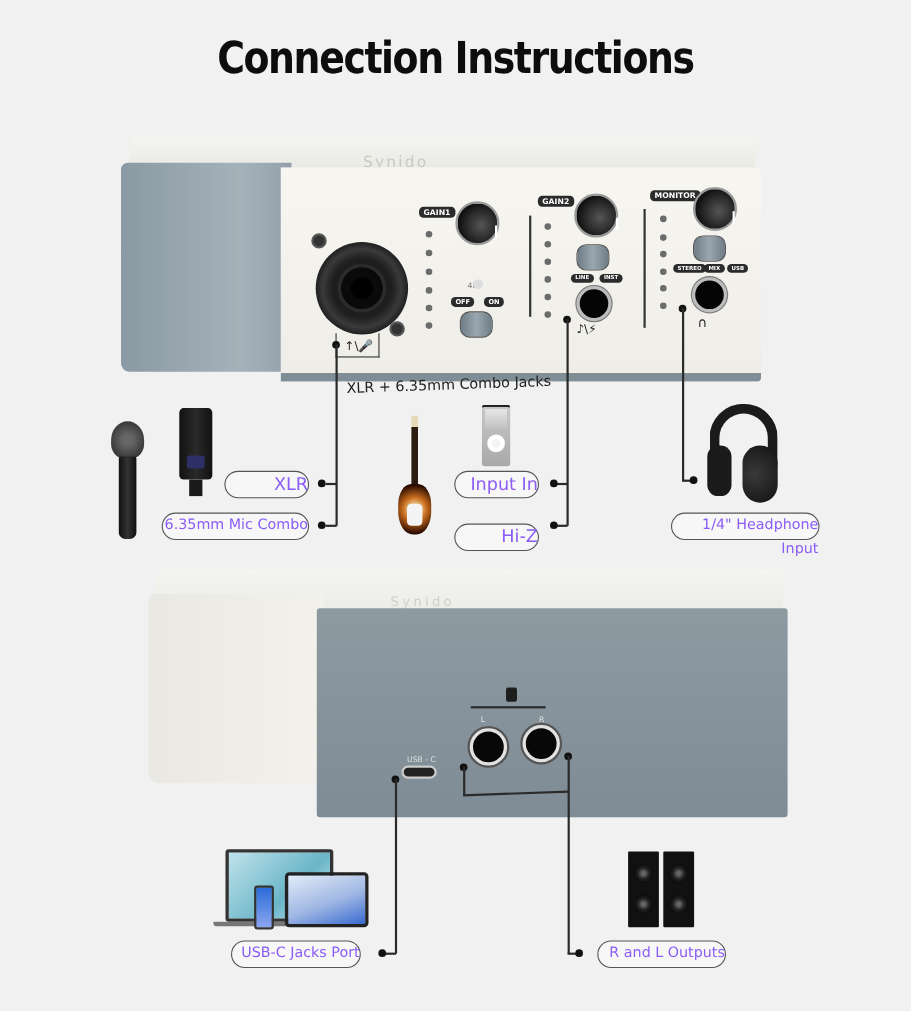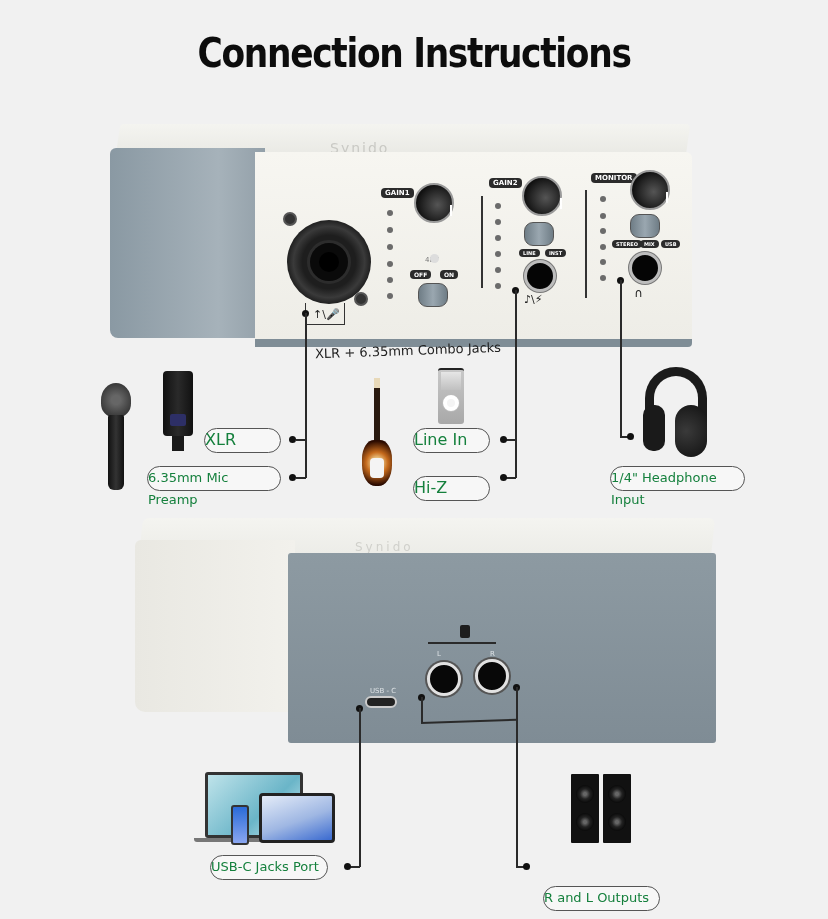--- a/index.html
+++ b/index.html
@@ -6,22 +6,22 @@
   html, body { width: 828px; height: 919px; background: #f1f1f1; overflow: hidden; }
   body { position: relative; font-family: "Liberation Sans", "DejaVu Sans", sans-serif; color: #1a1a1a; }
   .abs { position: absolute; }
   .title {
     position: absolute; left: 0; top: 30px; width: 828px; text-align: center;
     font-family: "DejaVu Sans", sans-serif; font-weight: bold; font-size: 40px;
     letter-spacing: -1.5px; color: #0d0d0d; transform: scaleX(0.86);
   }
   .pill {
     position: absolute; height: 25px; border: 1.5px solid #555; border-radius: 13px;
-    background: #f7f7f7; text-align: left; line-height: 22px;
-    font-family: "DejaVu Sans", sans-serif; font-size: 13px; color: #15803d;
+    background: #f7f7f7; text-align: right; line-height: 22px;
+    font-family: "DejaVu Sans", sans-serif; font-size: 13px; color: #8b5cf6;
   }
   .pill.big { font-size: 16px; }
   .line { position: absolute; background: #2a2a2a; }
   .dot { position: absolute; width: 7px; height: 7px; border-radius: 50%; background: #111; }
   .caption { position: absolute; font-family: "DejaVu Sans", sans-serif; font-size: 13px; color: #222; transform: rotate(-2deg); }
 
   
   .dev1-top { left: 118px; top: 124px; width: 570px; height: 32px; background: linear-gradient(#f4f4f0,#e9e9e4); transform: skewX(-8deg); border-radius: 4px; }
   .dev1-side { left: 110px; top: 148px; width: 155px; height: 190px; background: linear-gradient(90deg,#8a99a3,#a6b2ba 70%,#93a0a9); border-radius: 6px 0 0 8px; }
   .dev1-front { left: 255px; top: 152px; width: 437px; height: 195px; background: linear-gradient(#f7f6f1,#eeede7); border-radius: 0 6px 4px 0; border-bottom: 8px solid #7f8d96; }
@@ -181,22 +181,22 @@
   <div class="abs ipod-screen"></div>
   <div class="abs ipod-wheel"></div>
 </div>
 <div>
   <div class="abs hp-band"></div>
   <div class="abs hp-cup-l"></div>
   <div class="abs hp-cup-r"></div>
 </div>
 
 <div class="pill big" style="left:204px;top:428px;width:77px;">XLR</div>
-<div class="pill" style="left:147px;top:466px;width:134px;">6.35mm Mic Preamp</div>
-<div class="pill big" style="left:413px;top:428px;width:77px;">Line In</div>
+<div class="pill" style="left:147px;top:466px;width:134px;">6.35mm Mic Combo</div>
+<div class="pill big" style="left:413px;top:428px;width:77px;">Input In</div>
 <div class="pill big" style="left:413px;top:476px;width:77px;">Hi-Z</div>
 <div class="pill" style="left:610px;top:466px;width:135px;">1/4" Headphone Input</div>
 
 <div>
   <div class="abs dev2-top"></div>
   <div class="abs brand-top2">Synido</div>
   <div class="abs dev2-side"></div>
   <div class="abs dev2-back"></div>
 
   <div class="abs tiny" style="left:370px;top:687px;color:#dde2e5;">USB - C</div>
@@ -232,13 +232,13 @@
 <div>
   <div class="abs spk" style="left:571px;top:774px;"></div>
   <div class="abs spk" style="left:603px;top:774px;"></div>
   <div class="abs spk-cone" style="left:576px;top:785px;"></div>
   <div class="abs spk-cone" style="left:576px;top:813px;"></div>
   <div class="abs spk-cone" style="left:608px;top:785px;"></div>
   <div class="abs spk-cone" style="left:608px;top:813px;"></div>
 </div>
 
 <div class="pill" style="left:210px;top:855px;width:118px;">USB-C Jacks Port</div>
-<div class="pill" style="left:543px;top:855px;width:117px;margin-top:31px;">R and L Outputs</div>
+<div class="pill" style="left:543px;top:855px;width:117px;">R and L Outputs</div>
 
 </body></html>

